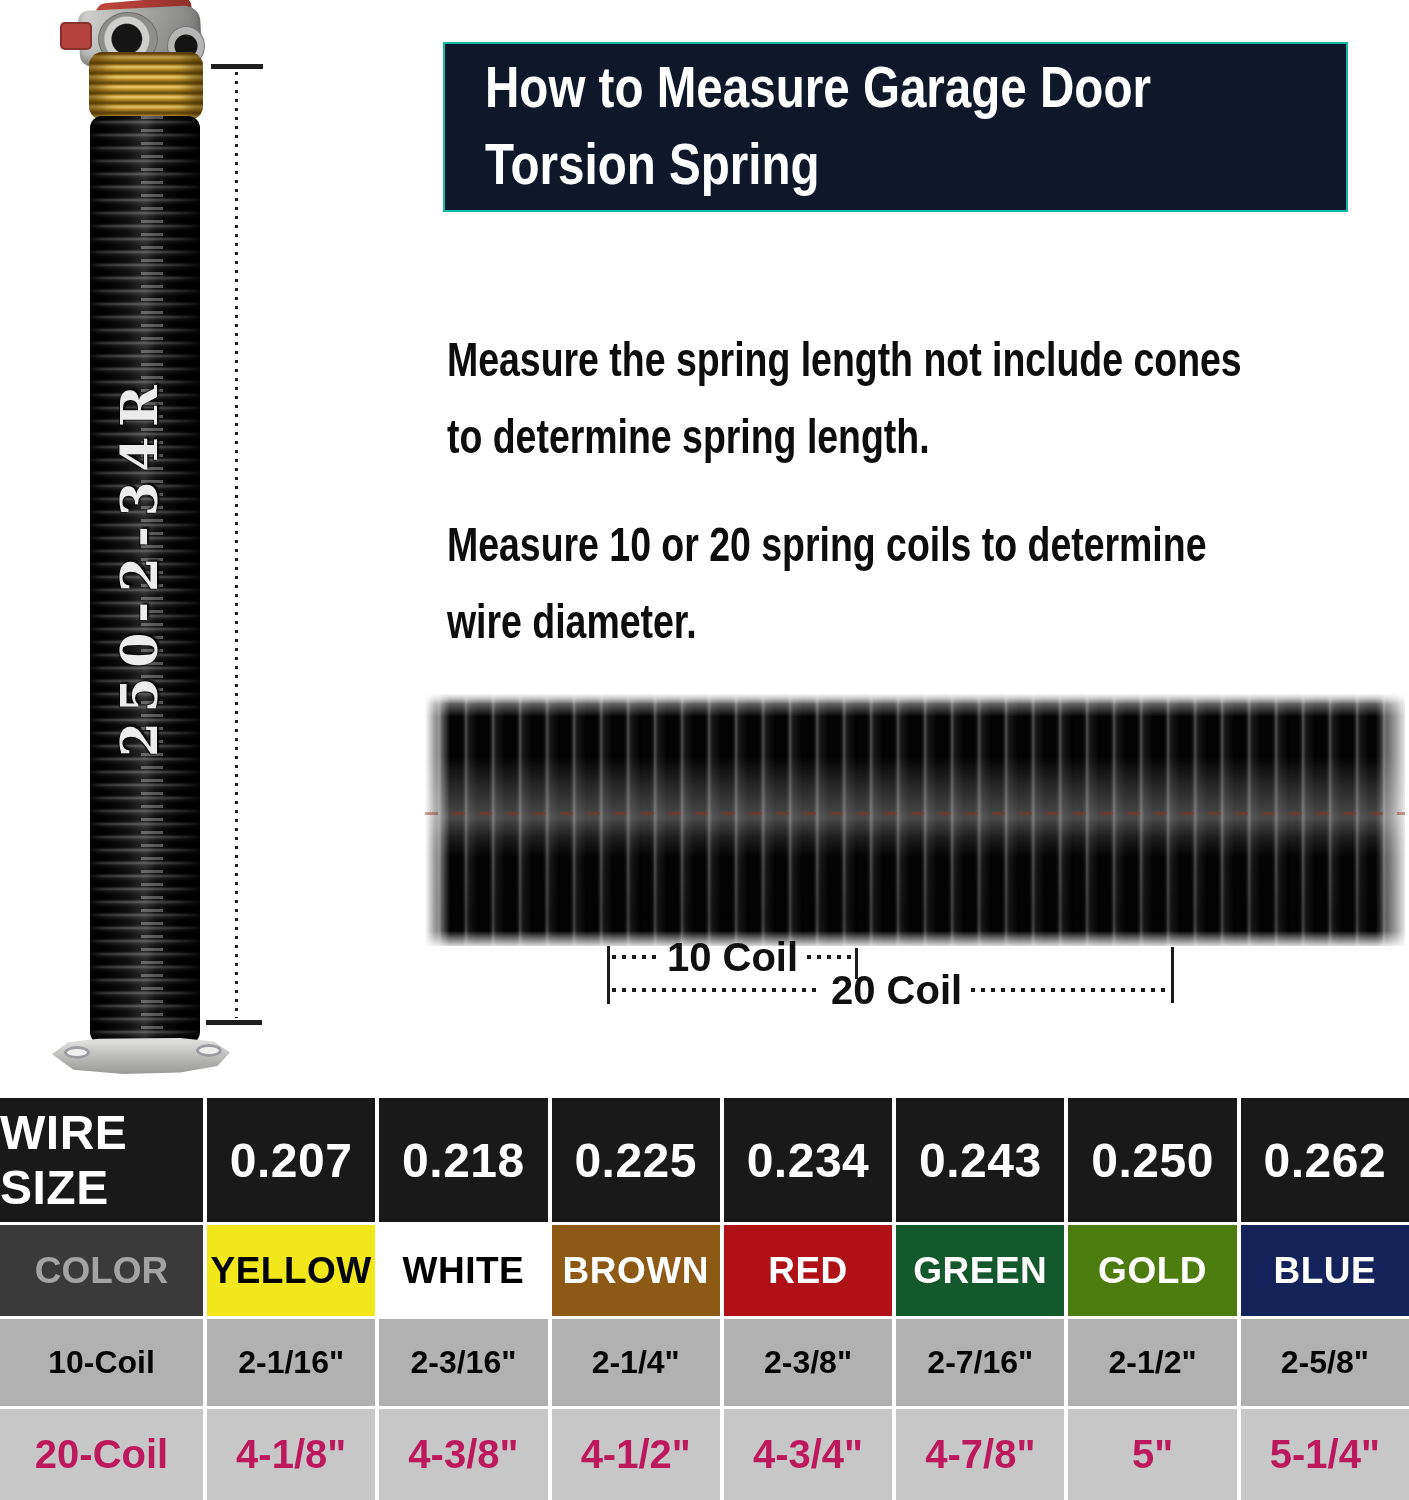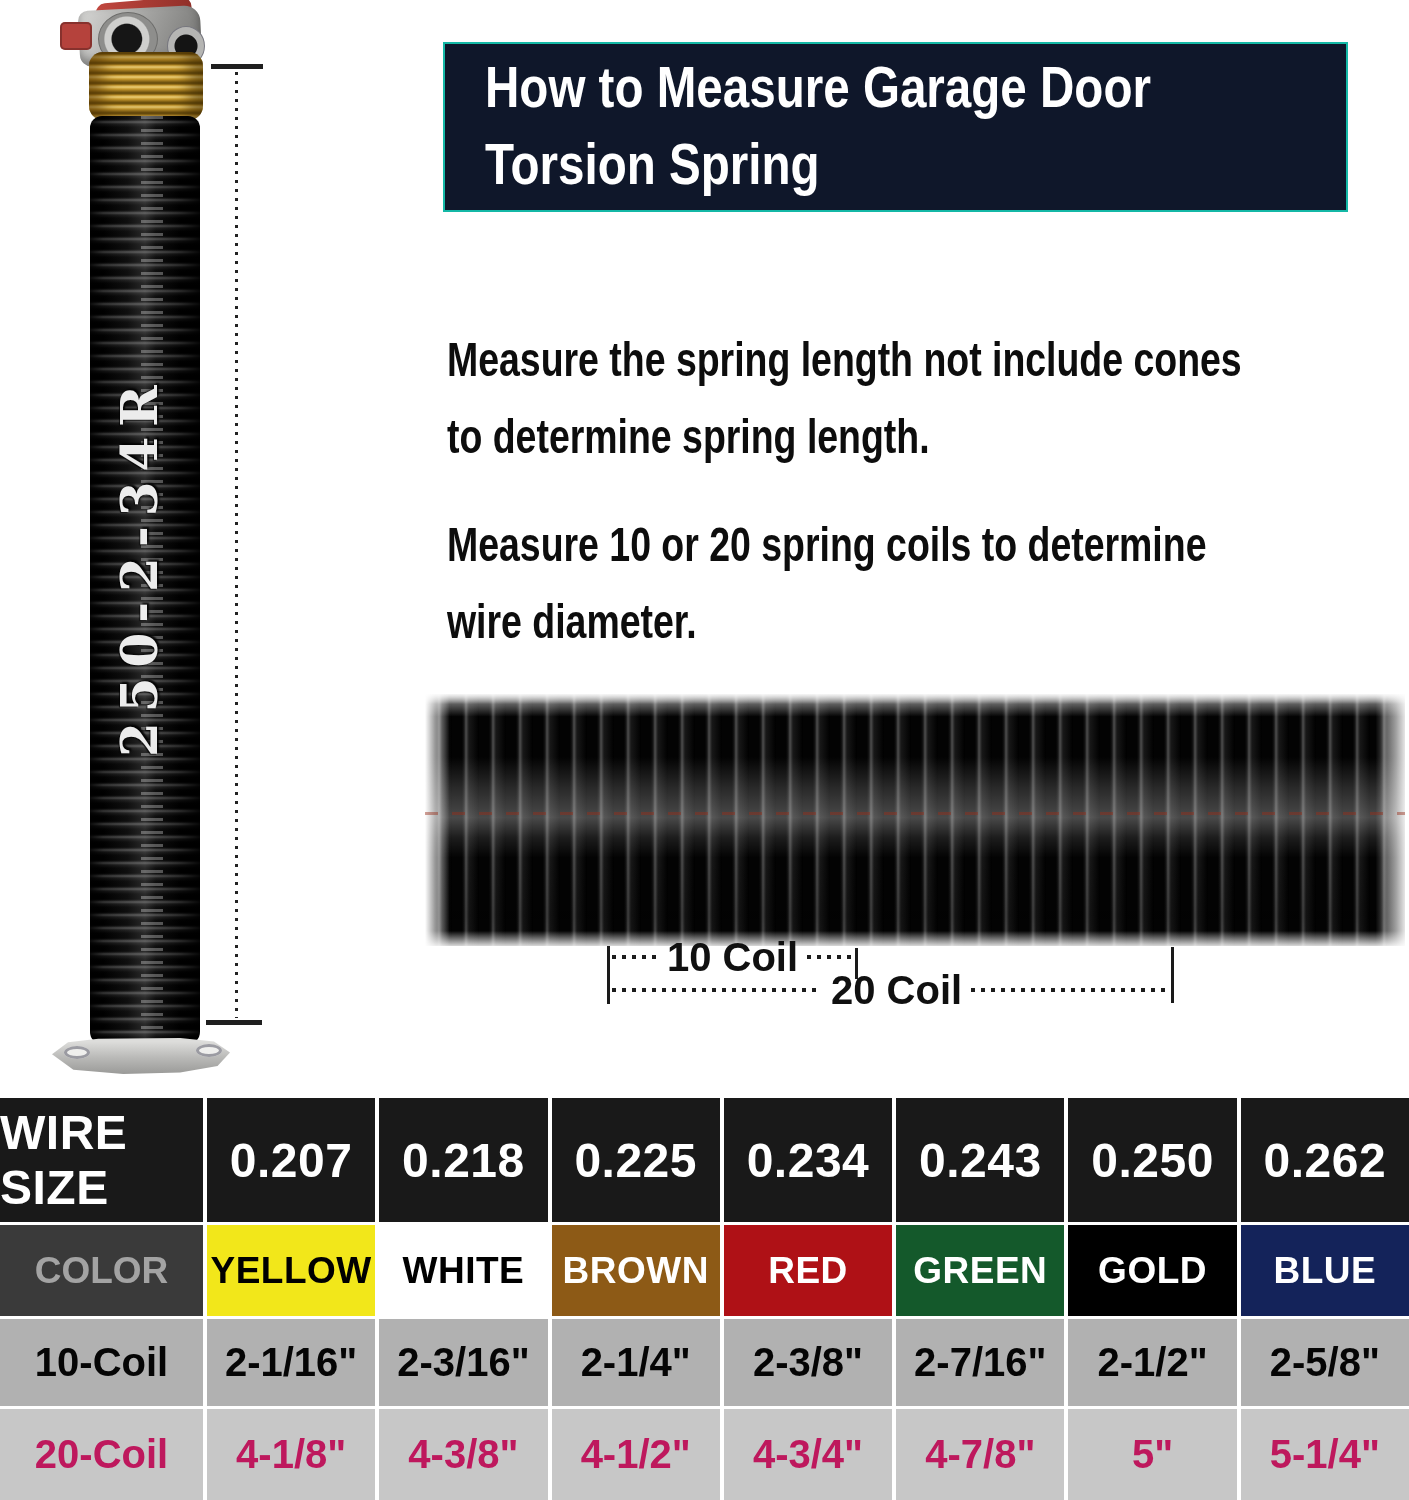--- a/index.html
+++ b/index.html
@@ -107,21 +107,21 @@
   .dimlabel { font-size:40px; font-weight:bold; color:#101010; white-space:nowrap; }
 
   
   .spec-table { position:absolute; left:0; top:1098px; width:1409px; height:402px;
     display:grid; grid-template-columns:203px repeat(7,1fr);
     grid-template-rows:124px 91px 87px 1fr; gap:3px 4px; }
   .cell { display:flex; align-items:center; justify-content:center; font-weight:bold; }
   .head-dark { background:#191919; color:#ffffff; font-size:48px; letter-spacing:.5px; }
   .colhead   { background:#3a3a3a; color:#a3a3a3; font-size:37px; }
   .colorcell { font-size:37px; letter-spacing:.5px; }
-  .gray1 { background:#b1b1b1; color:#050505; font-size:40px; }
+  .gray1 { background:#b1b1b1; color:#050505; font-size:32px; }
   .gray2 { background:#c7c7c7; color:#be185d; font-size:40px; }
 </style>
 </head>
 <body>
 
 <div class="canvas">
 
   <div>
     <div class="cone-red-top"></div>
     <div class="cone-body"></div>
@@ -181,21 +181,21 @@
     <div class="cell head-dark">0.243</div>
     <div class="cell head-dark">0.250</div>
     <div class="cell head-dark">0.262</div>
 
     <div class="cell colhead">COLOR</div>
     <div class="cell colorcell" style="background: rgb(242, 231, 26); color: rgb(0, 0, 0);">YELLOW</div>
     <div class="cell colorcell" style="background: rgb(255, 255, 255); color: rgb(0, 0, 0);">WHITE</div>
     <div class="cell colorcell" style="background: rgb(141, 90, 22); color: rgb(255, 255, 255);">BROWN</div>
     <div class="cell colorcell" style="background: rgb(175, 17, 22); color: rgb(255, 255, 255);">RED</div>
     <div class="cell colorcell" style="background: rgb(20, 89, 43); color: rgb(255, 255, 255);">GREEN</div>
-    <div class="cell colorcell" style="background: #000000; color: rgb(255, 255, 255);">GOLD</div>
+    <div class="cell colorcell" style="background: #4d7c0f; color: rgb(255, 255, 255);">GOLD</div>
     <div class="cell colorcell" style="background: rgb(20, 35, 90); color: rgb(255, 255, 255);">BLUE</div>
 
     <div class="cell gray1">10-Coil</div>
     <div class="cell gray1">2-1/16"</div>
     <div class="cell gray1">2-3/16"</div>
     <div class="cell gray1">2-1/4"</div>
     <div class="cell gray1">2-3/8"</div>
     <div class="cell gray1">2-7/16"</div>
     <div class="cell gray1">2-1/2"</div>
     <div class="cell gray1">2-5/8"</div>

